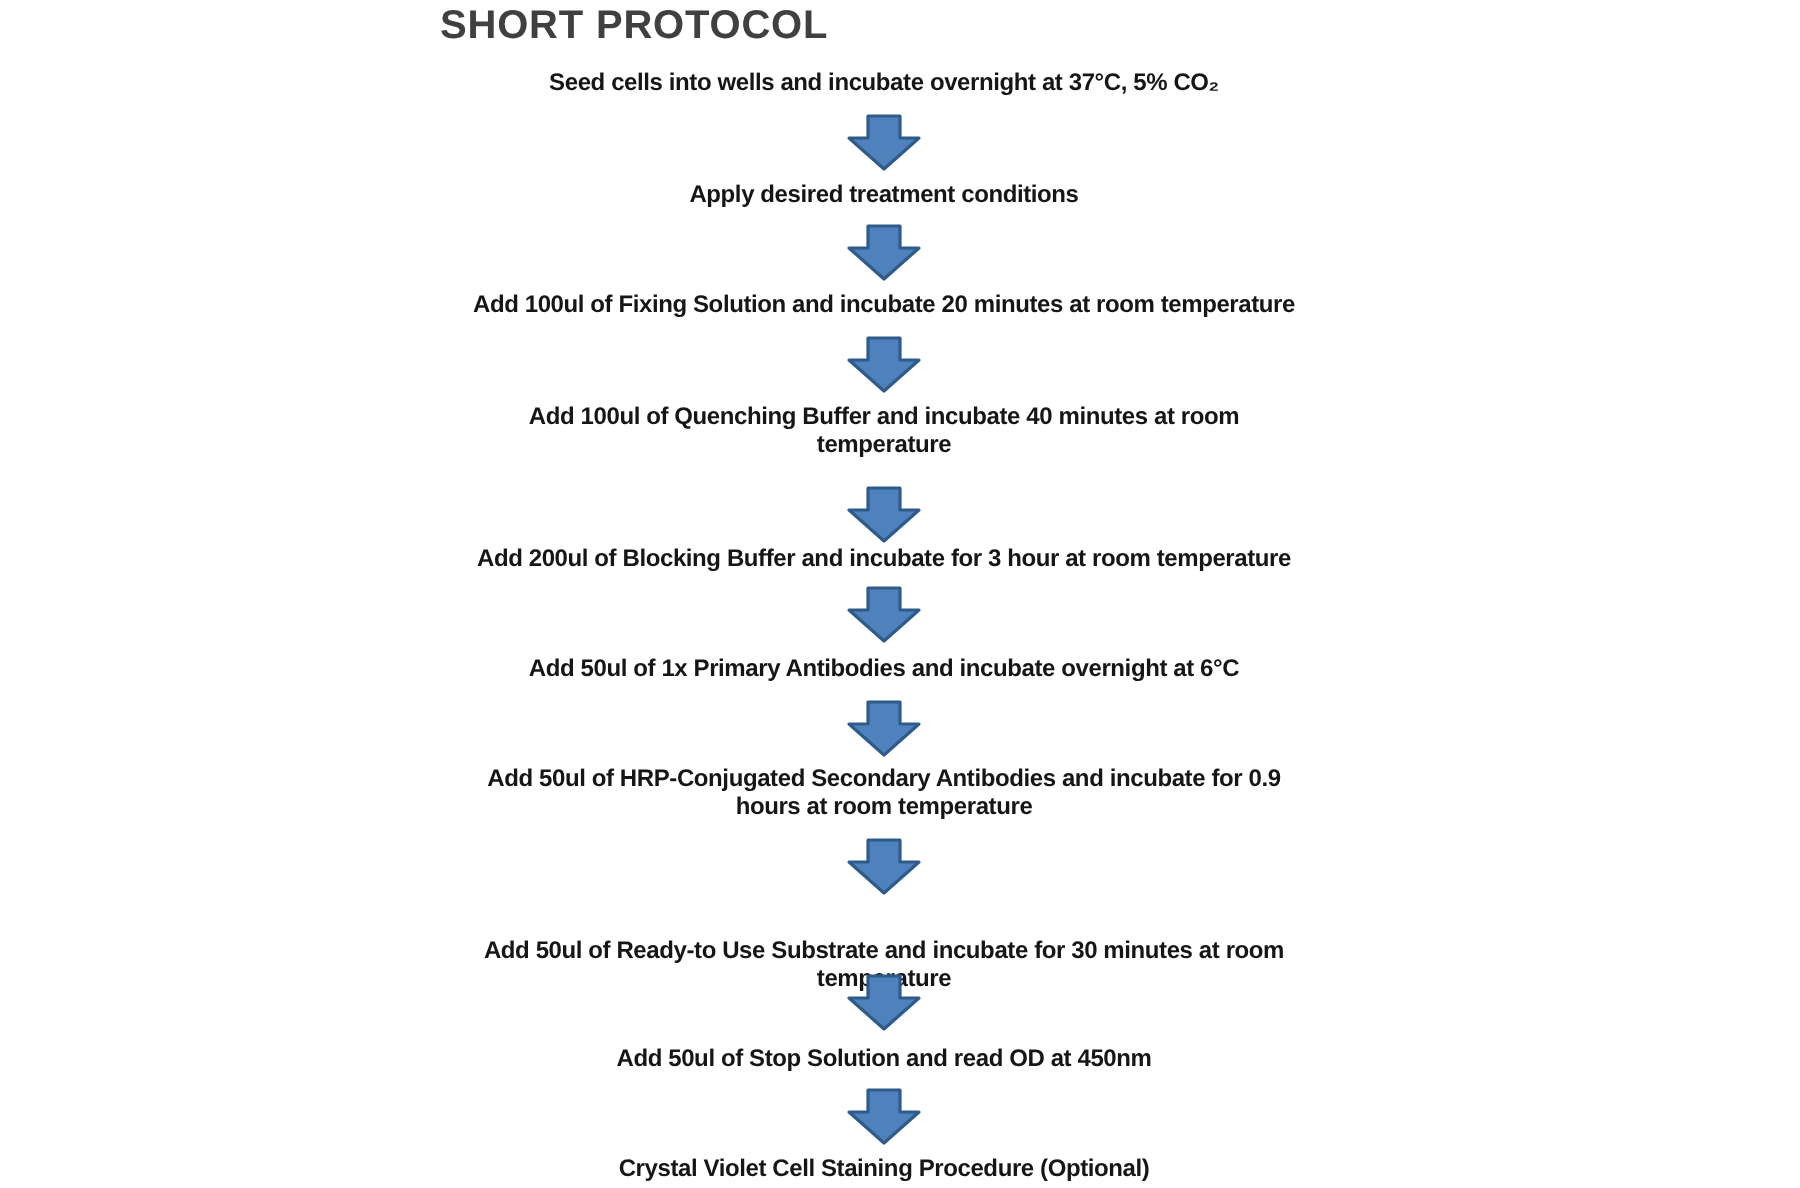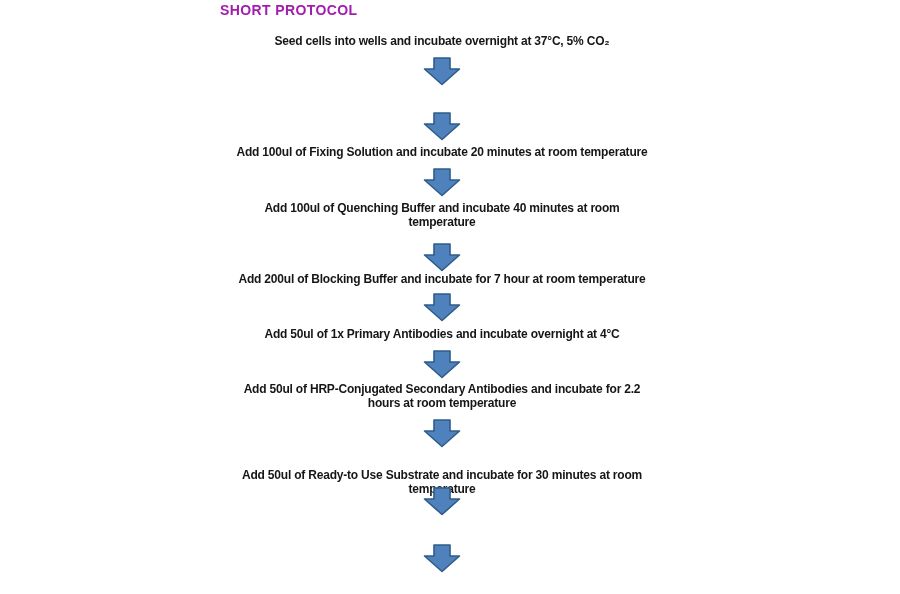--- a/index.html
+++ b/index.html
@@ -8,24 +8,24 @@
     width: 900px;
     height: 594px;
     background: #ffffff;
     overflow: hidden;
     font-family: "Liberation Sans", sans-serif;
   }
   .title {
     position: absolute;
     left: 220px;
     top: 2px;
-    font-size: 14px;
+    font-size: 20px;
     font-weight: bold;
     letter-spacing: 0.4px;
-    color: #a21caf;
+    color: #404040;
   }
   .flow {
     position: absolute;
     left: 162px;
     top: 0;
     width: 560px;
     height: 594px;
   }
   .step {
     position: absolute;
@@ -58,64 +58,67 @@
   <div class="title">SHORT PROTOCOL</div>
 
   <div class="flow">
 
     <div class="step" style="top:34px">Seed cells into wells and incubate overnight at 37°C, 5% CO₂</div>
 
     <svg class="arrow" style="top:57px" width="38" height="29" viewBox="0 0 38 29">
       <polygon points="11,1 27,1 27,12 36.5,12 19,27.5 1.5,12 11,12" fill="#4f81bd" stroke="#2e5c8a"></polygon>
     </svg>
 
+    <div class="step" style="top:90px">Apply desired treatment conditions</div>
 
     <svg class="arrow" style="top:112px" width="38" height="29" viewBox="0 0 38 29">
       <polygon points="11,1 27,1 27,12 36.5,12 19,27.5 1.5,12 11,12" fill="#4f81bd" stroke="#2e5c8a"></polygon>
     </svg>
 
     <div class="step" style="top:145px">Add 100ul of Fixing Solution and incubate 20 minutes at room temperature</div>
 
     <svg class="arrow" style="top:168px" width="38" height="29" viewBox="0 0 38 29">
       <polygon points="11,1 27,1 27,12 36.5,12 19,27.5 1.5,12 11,12" fill="#4f81bd" stroke="#2e5c8a"></polygon>
     </svg>
 
     <div class="step" style="top:201px">Add 100ul of Quenching Buffer and incubate 40 minutes at room
 temperature</div>
 
     <svg class="arrow" style="top:243px" width="38" height="29" viewBox="0 0 38 29">
       <polygon points="11,1 27,1 27,12 36.5,12 19,27.5 1.5,12 11,12" fill="#4f81bd" stroke="#2e5c8a"></polygon>
     </svg>
 
-    <div class="step" style="top:272px">Add 200ul of Blocking Buffer and incubate for 7 hour at room temperature</div>
+    <div class="step" style="top:272px">Add 200ul of Blocking Buffer and incubate for 3 hour at room temperature</div>
 
     <svg class="arrow" style="top:293px" width="38" height="29" viewBox="0 0 38 29">
       <polygon points="11,1 27,1 27,12 36.5,12 19,27.5 1.5,12 11,12" fill="#4f81bd" stroke="#2e5c8a"></polygon>
     </svg>
 
-    <div class="step" style="top:327px">Add 50ul of 1x Primary Antibodies and incubate overnight at 4°C</div>
+    <div class="step" style="top:327px">Add 50ul of 1x Primary Antibodies and incubate overnight at 6°C</div>
 
     <svg class="arrow" style="top:350px" width="38" height="29" viewBox="0 0 38 29">
       <polygon points="11,1 27,1 27,12 36.5,12 19,27.5 1.5,12 11,12" fill="#4f81bd" stroke="#2e5c8a"></polygon>
     </svg>
 
-    <div class="step" style="top:382px">Add 50ul of HRP-Conjugated Secondary Antibodies and incubate for 2.2
+    <div class="step" style="top:382px">Add 50ul of HRP-Conjugated Secondary Antibodies and incubate for 0.9
 hours at room temperature</div>
 
     <svg class="arrow" style="top:419px" width="38" height="29" viewBox="0 0 38 29">
       <polygon points="11,1 27,1 27,12 36.5,12 19,27.5 1.5,12 11,12" fill="#4f81bd" stroke="#2e5c8a"></polygon>
     </svg>
 
     <div class="step" style="top:468px">Add 50ul of Ready-to Use Substrate and incubate for 30 minutes at room
 temperature</div>
 
     <svg class="arrow" style="top:487px" width="38" height="29" viewBox="0 0 38 29">
       <polygon points="11,1 27,1 27,12 36.5,12 19,27.5 1.5,12 11,12" fill="#4f81bd" stroke="#2e5c8a"></polygon>
     </svg>
 
+    <div class="step" style="top:522px">Add 50ul of Stop Solution and read OD at 450nm</div>
 
     <svg class="arrow" style="top:544px" width="38" height="29" viewBox="0 0 38 29">
       <polygon points="11,1 27,1 27,12 36.5,12 19,27.5 1.5,12 11,12" fill="#4f81bd" stroke="#2e5c8a"></polygon>
     </svg>
 
+    <div class="step" style="top:577px">Crystal Violet Cell Staining Procedure (Optional)</div>
 
   </div>
 </div>
 
 </body></html>

